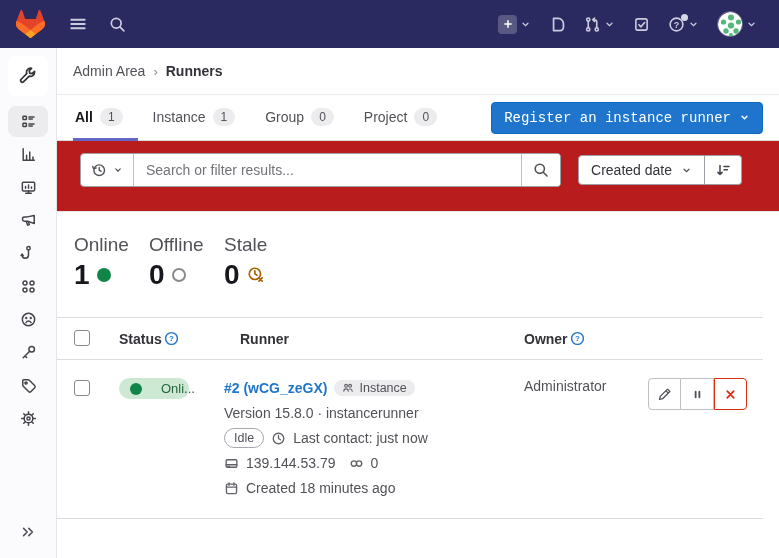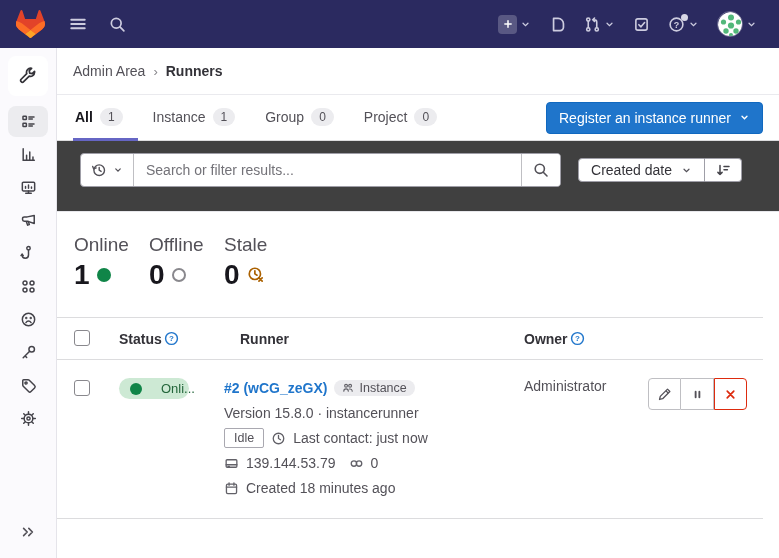--- a/index.html
+++ b/index.html
@@ -83,47 +83,47 @@
   .tab:first-child { padding-left: 2px; }
   .tab.active { border-bottom-color: #6666c4; color: #18171d; font-weight: 700; }
   .count-pill {
     background: #ececef; color: #535158; border-radius: 10px; padding: 1px 8px;
     font-size: 12px; font-weight: 400; line-height: 16px;
   }
   .register-btn {
     align-self: center; background: #1f75cb; color: #fff; border: 1px solid #1068bf;
     border-radius: 4px; height: 32px; padding: 0 12px; font-size: 14px;
     display: flex; align-items: center; gap: 8px; cursor: pointer;
-    font-family: Liberation Sans, sans-serif;
+    font-family: Liberation Mono, monospace;
   }
 
   
   .filter-row {
-    flex: 0 0 71px; background: #404040; border-bottom: 1px solid #e8e8ec;
+    flex: 0 0 71px; background: #b91c1c; border-bottom: 1px solid #e8e8ec;
     display: flex; align-items: center; padding: 0 37px 12px 23px; gap: 17px;
   }
   .search-box {
     flex: 1; height: 34px; background: #fff; border: 1px solid #9f9ea7;
     border-radius: 4px; display: flex; align-items: stretch; overflow: hidden;
   }
   .history-seg {
     display: flex; align-items: center; gap: 6px; padding: 0 10px;
     border-right: 1px solid #bfbfc3; color: #535158; background: none; border-top: none;
     border-bottom: none; border-left: none; cursor: pointer;
   }
   .search-input {
     flex: 1; border: none; outline: none; padding: 0 12px; font-size: 14px;
     color: #333238; font-family: inherit; background: transparent;
   }
   .search-input::placeholder { color: #737278; }
   .search-go {
     width: 39px; border: none; border-left: 1px solid #bfbfc3; background: #fff;
     display: flex; align-items: center; justify-content: center; color: #535158; cursor: pointer;
   }
-  .sort-group { display: flex; height: 24px; }
+  .sort-group { display: flex; height: 30px; }
   .sort-by {
     background: #fff; border: 1px solid #9f9ea7; border-radius: 4px 0 0 4px;
     display: flex; align-items: center; gap: 9px; padding: 0 12px; font-size: 14px;
     color: #333238; cursor: pointer; font-family: inherit;
   }
   .sort-dir {
     width: 37px; background: #fff; border: 1px solid #9f9ea7; border-left: none;
     border-radius: 0 4px 4px 0; display: flex; align-items: center; justify-content: center;
     color: #44434a; cursor: pointer;
   }
@@ -165,21 +165,21 @@
 
   .runner-cell { display: flex; flex-direction: column; gap: 5px; }
   .r-line { display: flex; align-items: center; gap: 7px; min-height: 20px; color: #535158; }
   .runner-link { color: #1f75cb; font-weight: 700; text-decoration: none; cursor: pointer; }
   .type-badge {
     display: inline-flex; align-items: center; gap: 5px; background: #ececef;
     color: #535158; border-radius: 10px; padding: 1px 8px; font-size: 12.5px;
   }
   .idle-badge {
     display: inline-flex; align-items: center; border: 1px solid #a9a8b0; color: #535158;
-    border-radius: 2px; padding: 0 9px; font-size: 12.5px; line-height: 18px; background: #fff;
+    border-radius: 10px; padding: 0 9px; font-size: 12.5px; line-height: 18px; background: #fff;
   }
   .meta-ic { color: #626168; flex: 0 0 auto; display: inline-flex; }
 
   .cell-actions { display: flex; justify-content: flex-end; align-items: flex-start; }
   .btn-group { display: flex; }
   .act-btn {
     width: 33px; height: 32px; background: #fff; border: 1px solid #bfbfc3;
     display: flex; align-items: center; justify-content: center; color: #535158;
     cursor: pointer;
   }

